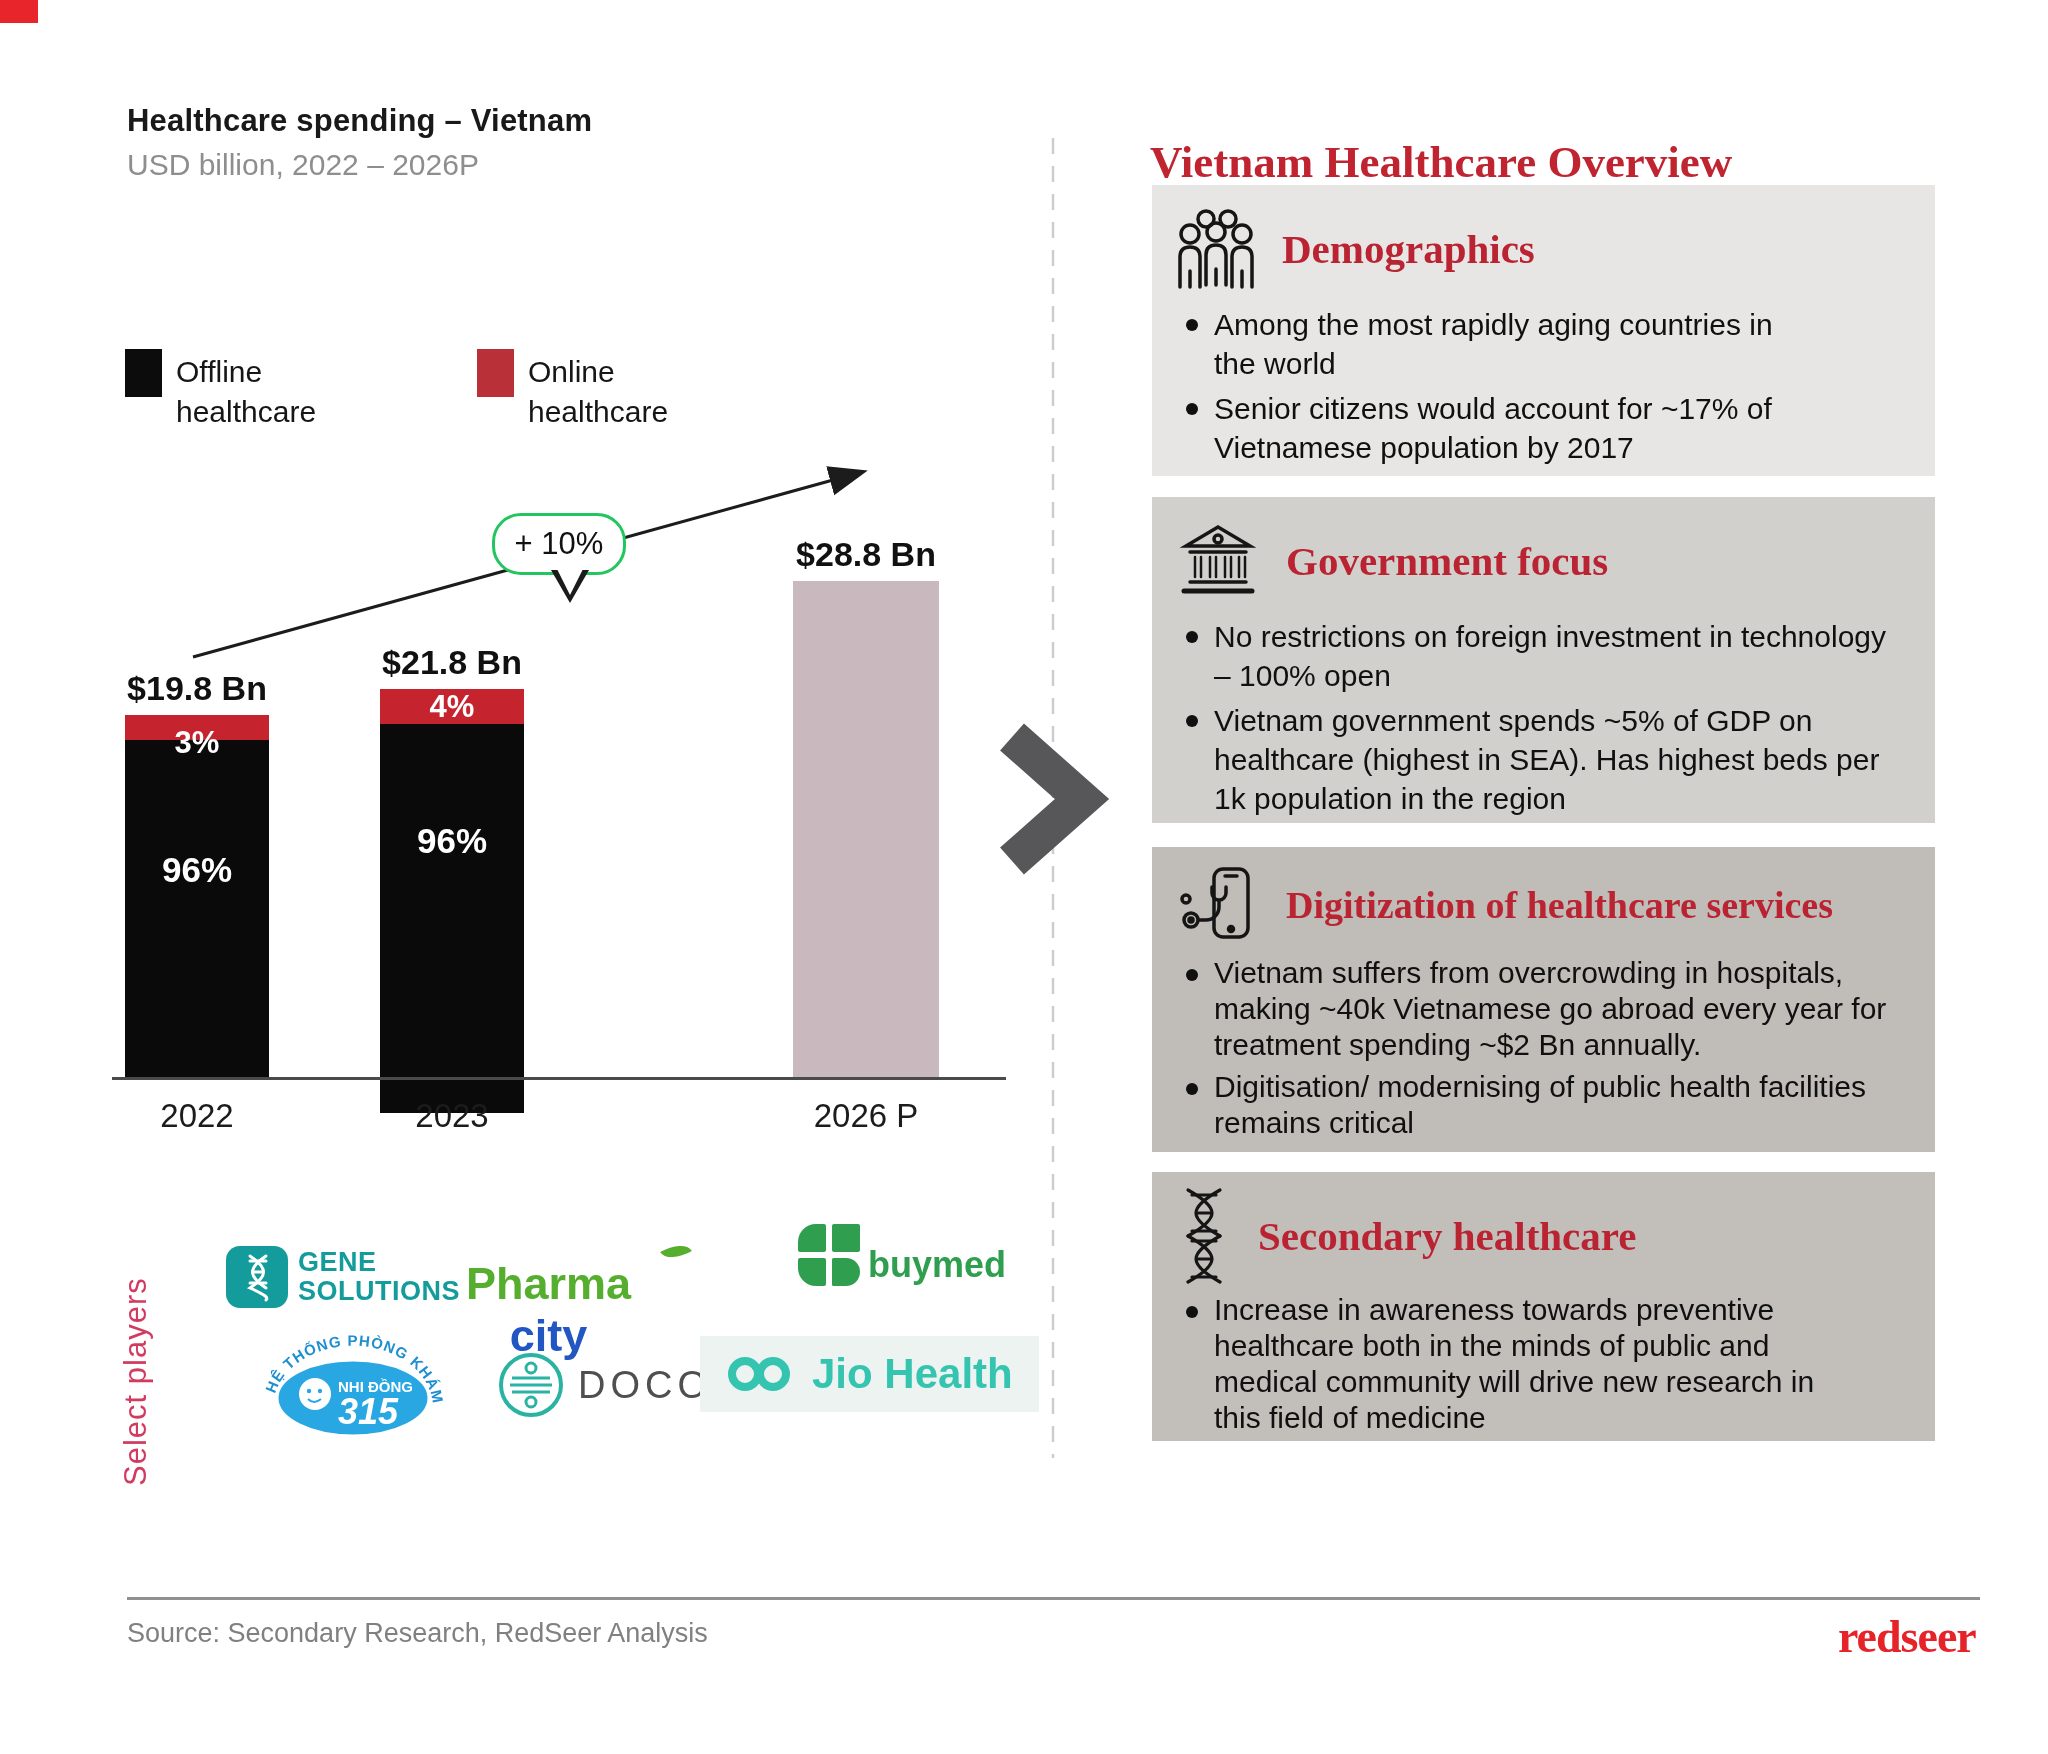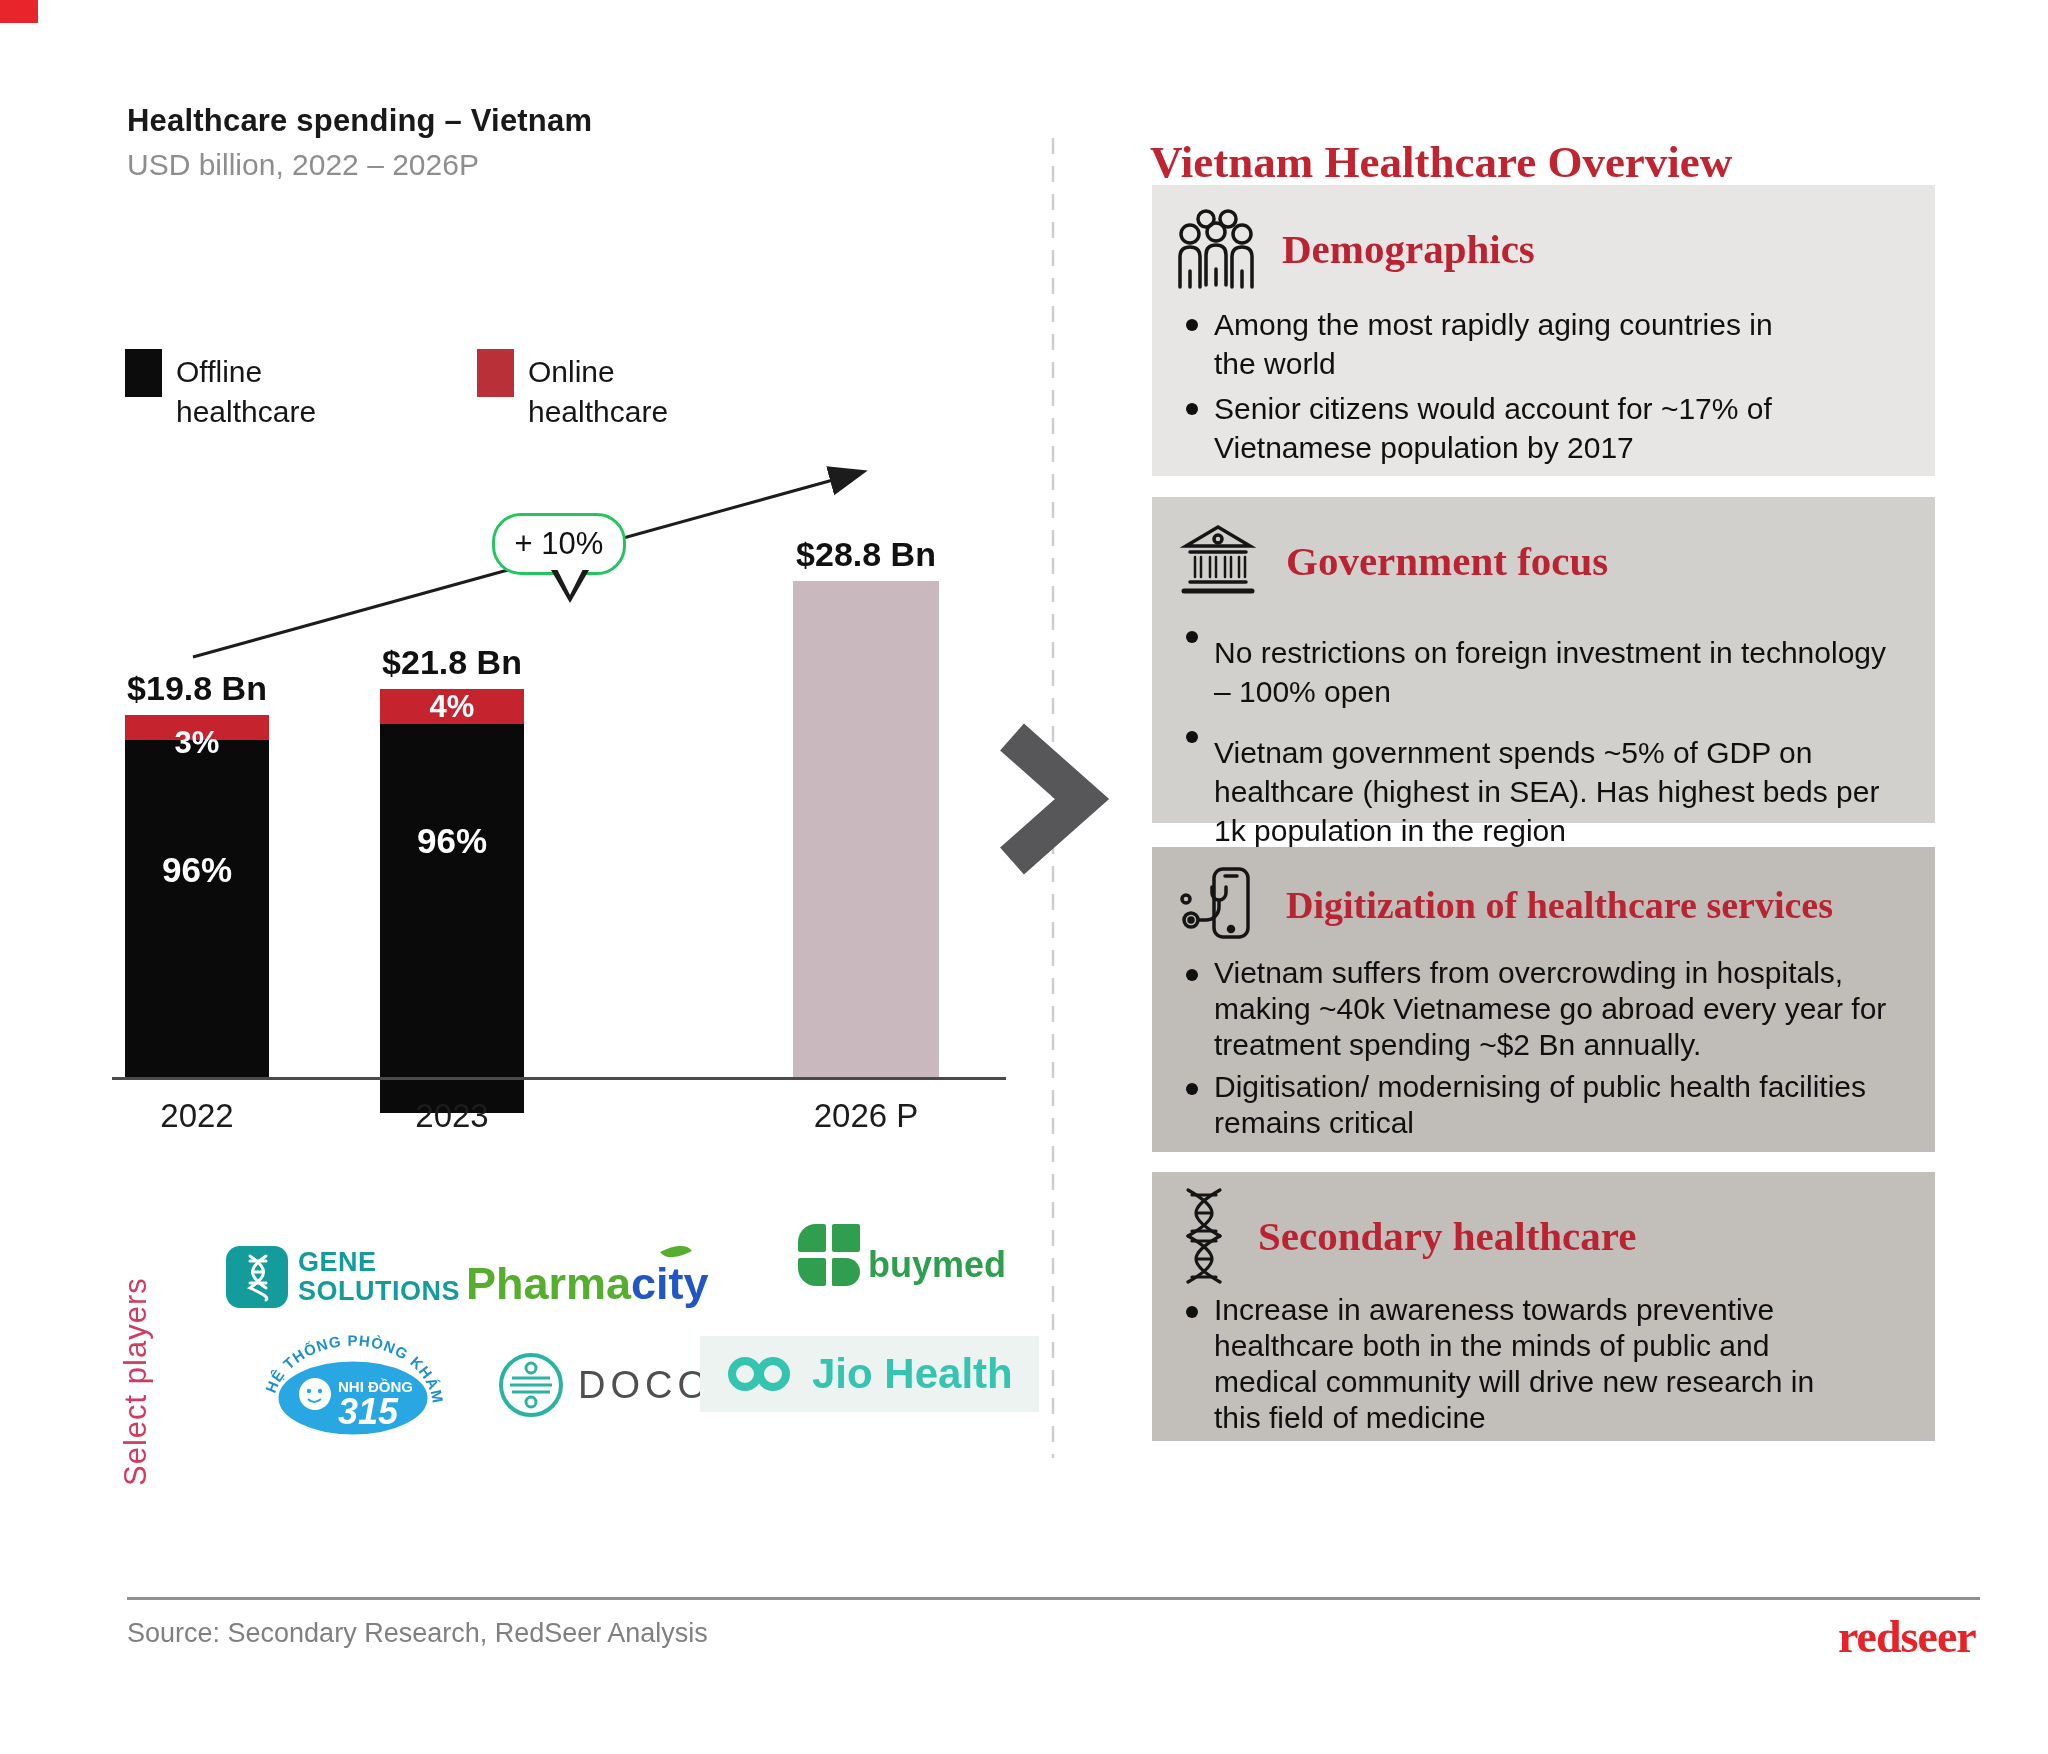--- a/index.html
+++ b/index.html
@@ -46,21 +46,21 @@
           border-left:19px solid transparent;border-right:19px solid transparent;border-top:33px solid #1b1b1b;}
   .tail-f{position:absolute;left:61px;bottom:-23px;width:0;height:0;
           border-left:14px solid transparent;border-right:14px solid transparent;border-top:28px solid #ffffff;}
 
   
   .select-players{left:118px;top:1240px;height:246px;writing-mode:vertical-rl;transform:rotate(180deg);
                   font-size:31px;color:#d23b60;font-weight:500;letter-spacing:1px;}
   .logo{position:absolute;display:flex;align-items:center;}
   .gene{left:226px;top:1246px;gap:10px;}
   .gene-tx{font-size:27px;line-height:29px;font-weight:700;color:#149c9c;letter-spacing:.5px;}
-  .pharma{left:466px;top:1258px;font-size:45px;font-weight:700;}
+  .pharma{left:466px;top:1258px;font-size:45px;font-weight:700;flex-direction:column;}
   .pharma .p1{color:#55ae2e;} .pharma .p2{color:#2256c2;}
   .leaf{position:absolute;left:196px;top:-14px;width:28px;height:15px;background:#55ae2e;
         border-radius:0 100% 0 100%;transform:rotate(-30deg);}
   .buymed{left:798px;top:1224px;flex-direction:row;gap:8px;align-items:flex-end;}
   .bm-grid{display:grid;grid-template-columns:28px 28px;grid-template-rows:28px 28px;gap:6px;}
   .bm-grid span{background:#2f9e4e;display:block;}
   .bm-a{border-radius:18px 2px 2px 2px;} .bm-b{border-radius:2px;}
   .bm-c{border-radius:2px 2px 2px 18px;} .bm-d{border-radius:2px 18px 18px 2px;}
   .bm-tx{font-size:36px;font-weight:700;color:#2f9e4e;}
   .nhidong{left:258px;top:1318px;}
@@ -82,21 +82,21 @@
   .card-title{font-family:"Liberation Serif", serif;font-size:41px;font-weight:700;color:#ba2331;}
   .card3 .card-title{font-size:38px;}
   .bullets{margin:14px 0 0 34px;display:flex;flex-direction:column;gap:6px;}
   .card3 .bullets{margin-top:8px;}
   .card4 .bullets{margin-top:6px;}
   .bullet{display:flex;gap:16px;}
   .dot{width:12px;height:12px;border-radius:50%;background:#101010;margin-top:14px;flex-shrink:0;}
   .btxt{font-size:30px;line-height:39px;color:#101010;}
   .card3 .btxt,.card4 .btxt{line-height:36px;}
   .card1 .btxt{max-width:600px;}
-  .card2 .btxt{max-width:680px;margin-top:16px;}
+  .card2 .btxt{max-width:680px;}
   .card3 .btxt{max-width:712px;}
   .card4 .btxt{max-width:650px;}
   .icon-box{flex-shrink:0;display:flex;align-items:center;justify-content:center;}
 
   
   .foot-line{left:127px;top:1597px;width:1853px;height:3px;background:#909090;}
   .source{left:127px;top:1618px;font-size:27px;color:#808080;}
   .brand{left:1838px;top:1610px;font-family:"Liberation Serif", serif;font-size:46px;font-weight:700;
          color:#e62329;letter-spacing:-1px;}
 

